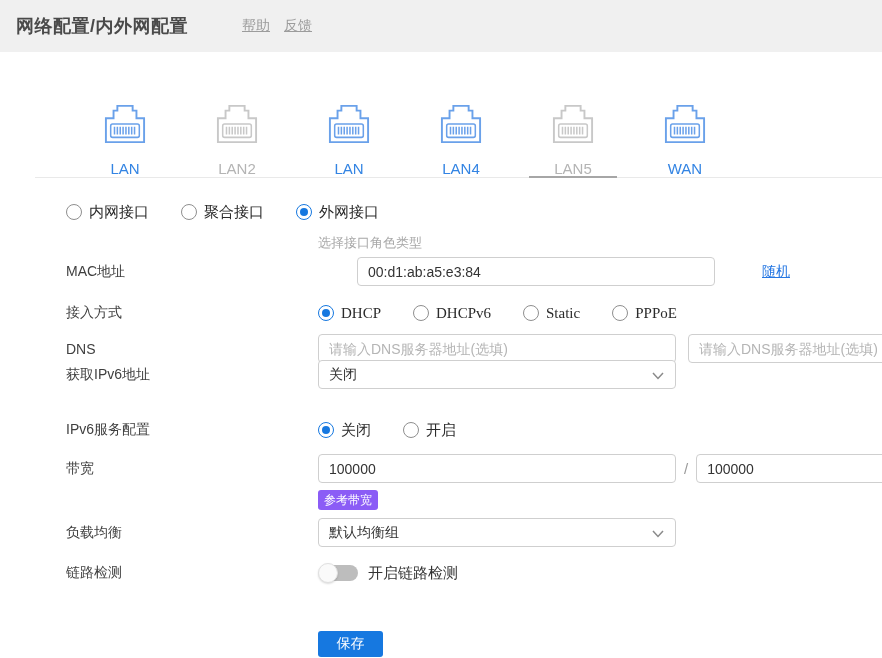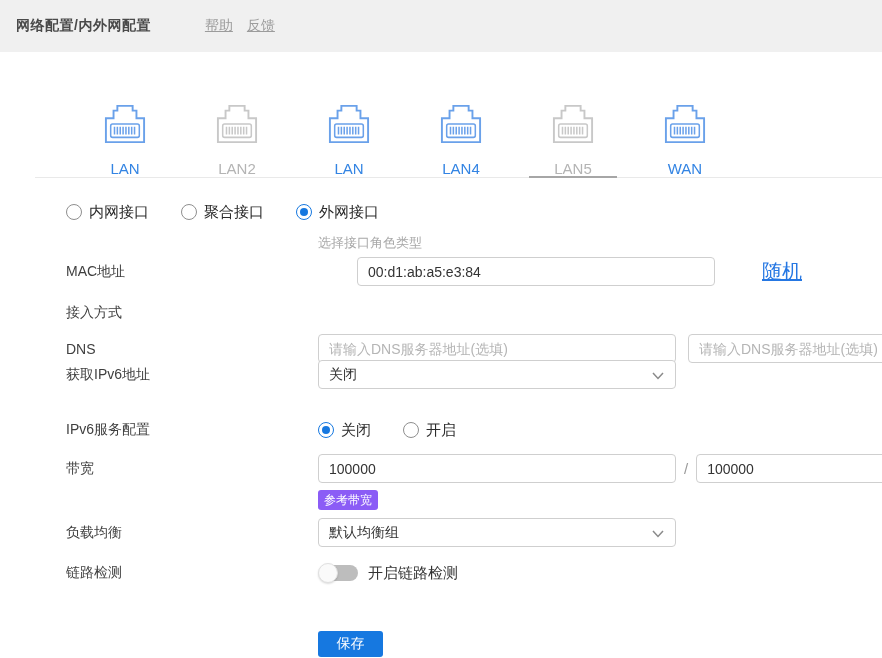--- a/index.html
+++ b/index.html
@@ -2,21 +2,21 @@
 <html><head>
 <meta charset="utf-8">
 <style>
   * { margin:0; padding:0; box-sizing:border-box; }
   html,body { width:882px; height:658px; overflow:hidden; background:#fff;
     font-family:"Liberation Sans","DejaVu Sans",sans-serif; }
 
   
   .topbar { position:absolute; top:0; left:0; width:882px; height:52px;
     background:#f0f0f0; display:flex; align-items:center; padding:0 16px; }
-  .topbar-title { font-size:14px; font-weight:600; color:#4a4a4a; letter-spacing:.5px; }
+  .topbar-title { font-size:18px; font-weight:600; color:#4a4a4a; letter-spacing:.5px; }
   .topbar-link { font-size:14px; color:#9c9c9c; text-decoration:underline; cursor:pointer; }
   .topbar-link.first { margin-left:54px; }
   .topbar-link + .topbar-link { margin-left:14px; }
 
   
   .panel { position:absolute; top:52px; left:0; width:882px; height:606px; background:#fff; }
 
   
   .tabbar { position:absolute; top:49px; left:35px; right:0; height:77px;
     border-bottom:1px solid #e9e9e9; display:flex; padding-left:34px; }
@@ -45,21 +45,21 @@
   .radio-item { display:flex; align-items:center; gap:7px; cursor:pointer; }
   .radio-dot { width:16px; height:16px; border:1px solid #8f8f8f; border-radius:50%;
     background:#fff; flex:0 0 16px; position:relative; }
   .radio-item.checked .radio-dot { border:1.5px solid #1678e0; }
   .radio-item.checked .radio-dot::after { content:""; position:absolute; top:50%; left:50%;
     width:8px; height:8px; margin:-4px 0 0 -4px; border-radius:50%; background:#1678e0; }
   .radio-label { font-size:15px; color:#2b2b2b; }
 
   .helper { position:absolute; left:318px; font-size:13px; color:#a8a8a8; }
 
-  .link { font-size:20px; color:#2577e3; text-decoration:underline; cursor:pointer;
+  .link { font-size:14px; color:#2577e3; text-decoration:underline; cursor:pointer;
     margin-left:8px; }
 
   .selectbox { position:relative; width:358px; height:29px; border:1px solid #cfcfcf;
     border-radius:4px; background:#fff; display:flex; align-items:center;
     padding:0 28px 0 10px; cursor:pointer; }
   .selectbox .sel-text { font-size:14px; color:#333; }
   .selectbox .chev { position:absolute; right:11px; top:50%; margin-top:-3px; }
 
   .sep { font-size:15px; color:#9a9a9a; margin:0 8px; }
 
@@ -172,20 +172,38 @@
   <div class="helper" style="top:182px;">选择接口角色类型</div>
 
   <div class="frow" style="top:205px; height:29px;gap:39px;">
     <span class="flabel">MAC地址</span>
     <input class="txt" type="text" value="00:d1:ab:a5:e3:84" style="">
     <span class="link">随机</span>
   </div>
 
   <div class="frow" style="top:250px; height:22px;">
     <span class="flabel">接入方式</span>
+    <div class="radio-group">
+      <span class="radio-item checked">
+        <span class="radio-dot"></span>
+        <span class="radio-label">DHCP</span>
+      </span>
+      <span class="radio-item">
+        <span class="radio-dot"></span>
+        <span class="radio-label">DHCPv6</span>
+      </span>
+      <span class="radio-item">
+        <span class="radio-dot"></span>
+        <span class="radio-label">Static</span>
+      </span>
+      <span class="radio-item">
+        <span class="radio-dot"></span>
+        <span class="radio-label">PPPoE</span>
+      </span>
+    </div>
   </div>
 
   <div class="frow" style="top:282px; height:29px;">
     <span class="flabel">DNS</span>
     <input class="txt" type="text" placeholder="请输入DNS服务器地址(选填)" style="">
     <input class="txt overflow" type="text" style="margin-left: 12px;" placeholder="请输入DNS服务器地址(选填)">
   </div>
 
   <div class="frow" style="top:308px; height:29px;">
     <span class="flabel">获取IPv6地址</span>

